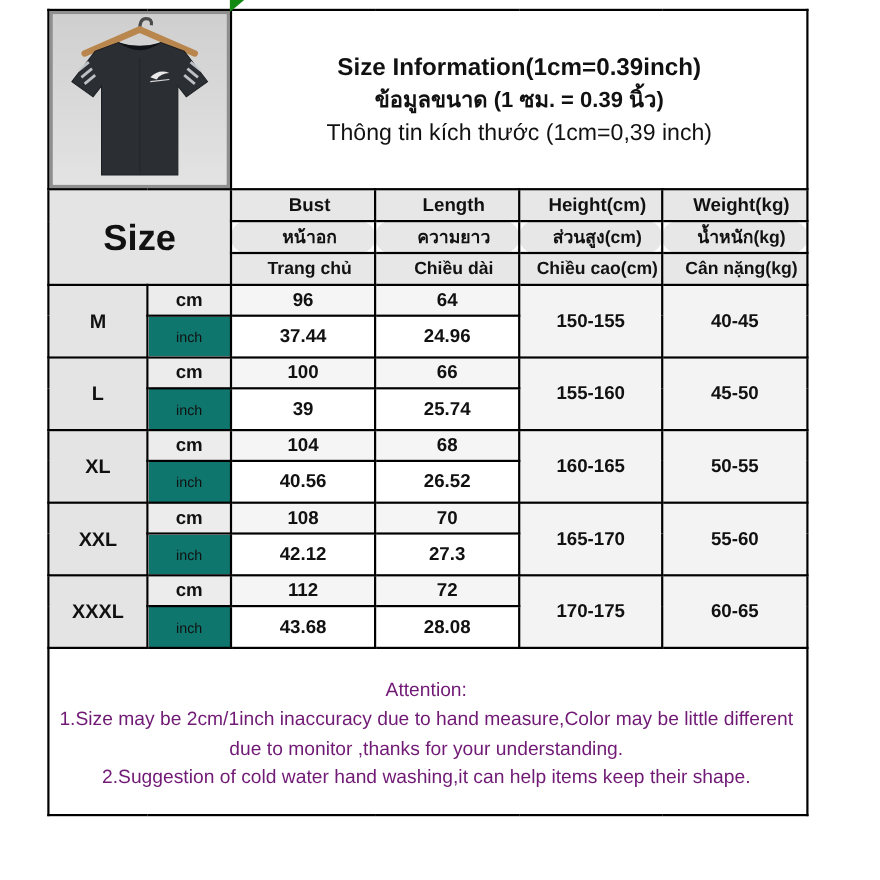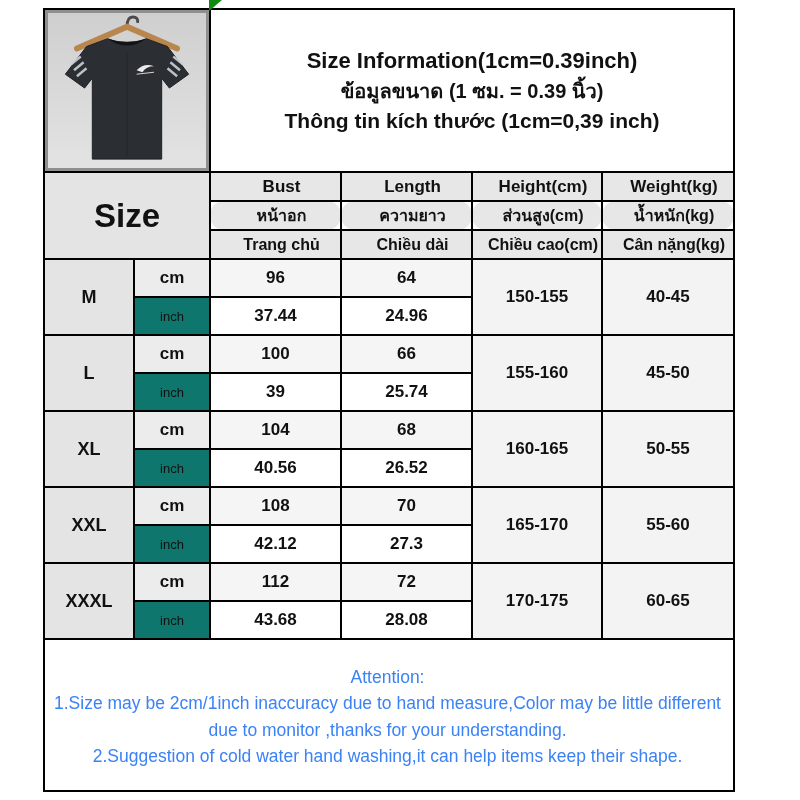--- a/index.html
+++ b/index.html
@@ -12,41 +12,41 @@
   table.size-sheet td { border:2px solid #000; text-align:center; vertical-align:middle;
     overflow:hidden; }
 
   
   td.photo-cell { height:163px; padding:0; background:#d9d9d9; }
   .photo-frame { width:100%; height:100%; border:3px solid #8f8f8f; }
   .photo-frame svg { display:block; width:100%; height:100%; }
   td.title-cell { background:#fff; padding:4px 6px; }
   .title-en { font-size:22px; font-weight:bold; line-height:1.45; }
   .title-th { font-size:20px; font-weight:bold; line-height:1.45; }
-  .title-vi { font-size:21px; font-weight:bold; line-height:1.45; }
+  .title-vi { font-size:21px; font-weight:normal; line-height:1.45; }
 
   
   td.size-corner { background:#e4e4e4; font-size:33px; font-weight:bold; }
   td.col-head { background:#e7e7e7; font-weight:bold; height:29px;padding-left:12px; }
   td.col-head.en { font-size:17px; }
   td.col-head.th { font-size:16px;border-radius:14px; }
   td.col-head.vi { font-size:16px; }
 
   
   td.size-label { background:#e4e4e4; font-weight:bold; font-size:18px; }
-  td.unit-cm   { background:#ececec; font-weight:bold; font-size:17px; height:38px; }
+  td.unit-cm   { background:#ececec; font-weight:bold; font-size:17px; height:28px; }
   td.unit-inch { background:#0f766e; font-weight:normal; font-size:13px; height:38px; }
   td.val-cm    { background:#f5f5f5; font-weight:bold; font-size:17px; }
   td.val-inch  { background:#ffffff; font-weight:bold; font-size:17px; }
   td.val-merge { background:#f3f3f3; font-weight:bold; font-size:17px; }
 
   
   td.attention-cell { height:152px; text-align:left; vertical-align:top;
     padding:3px 8px 0 5px; background:#fff; }
-  .attn-line { font-size:17.5px; font-weight:normal; line-height:1.5; color:#3b82f6; }
+  .attn-line { font-size:17.5px; font-weight:normal; line-height:1.5; color:#701a75; }
 
   
   .corner-flag { position:absolute; left:166px; top:-8px; width:0; height:0;
     border-top:11px solid #128a12; border-right:13px solid transparent; }
 </style>
 </head>
 <body>
 
 <div class="canvas">
   <div class="sheet">

